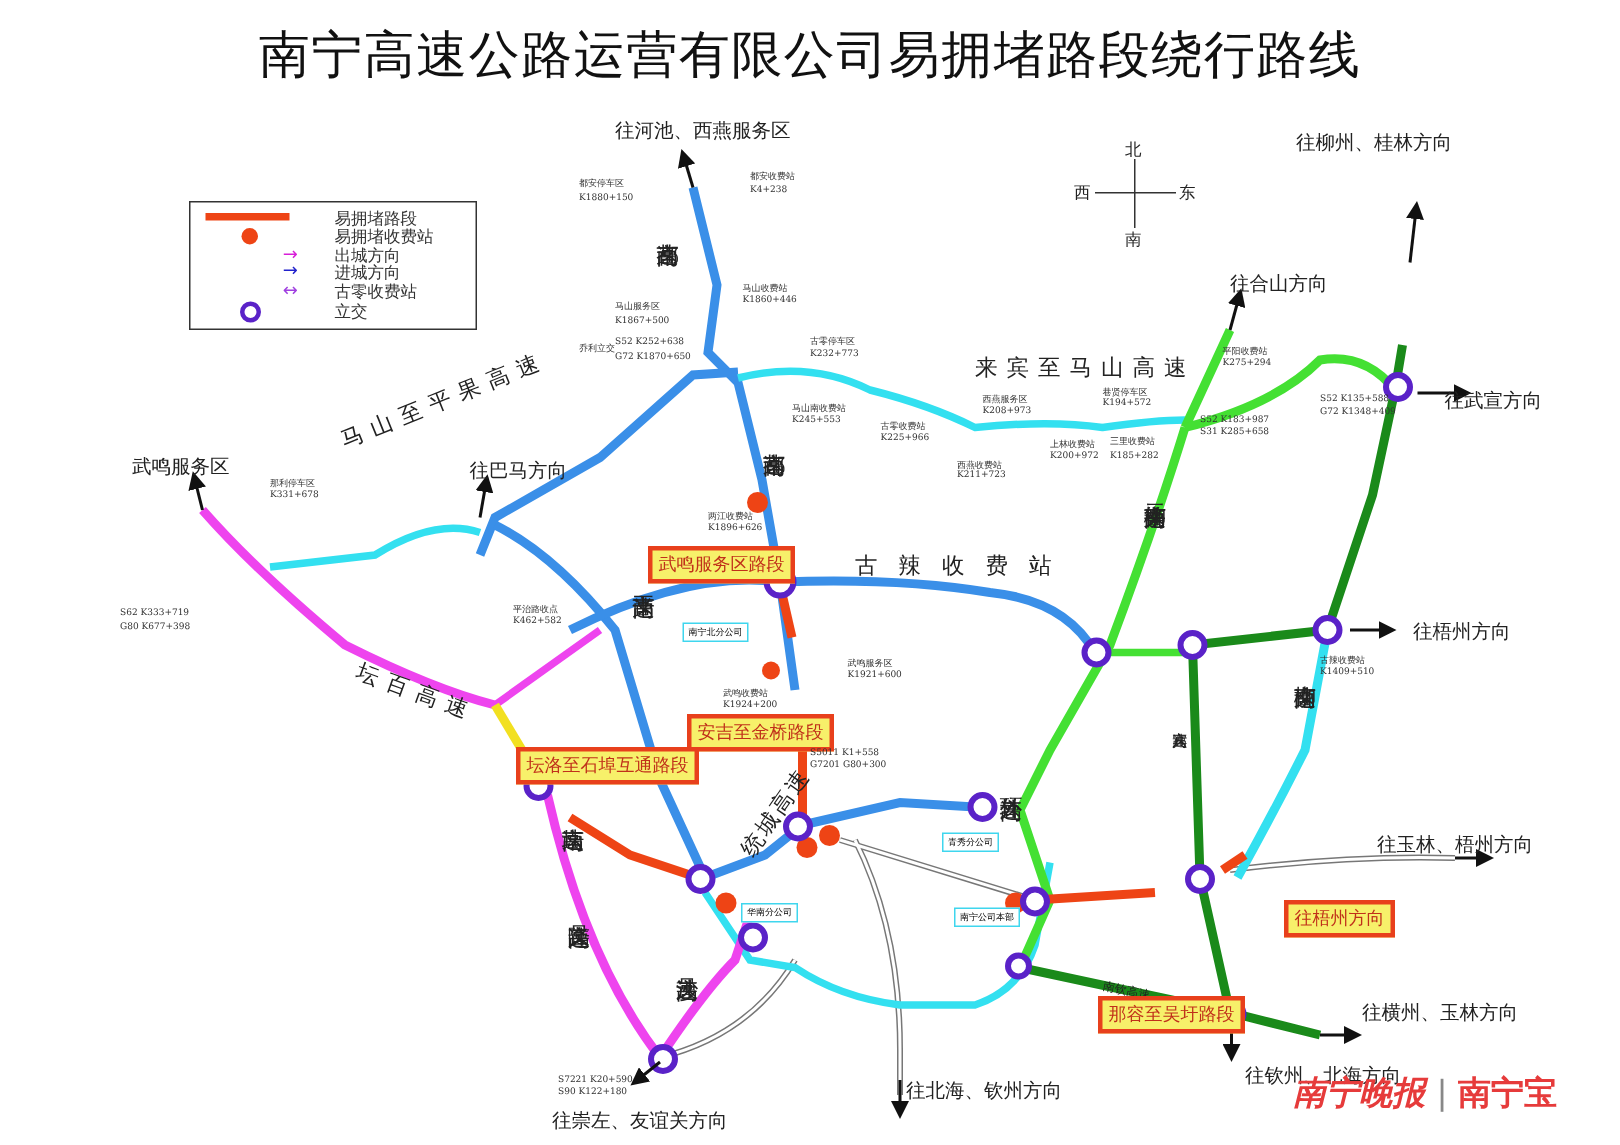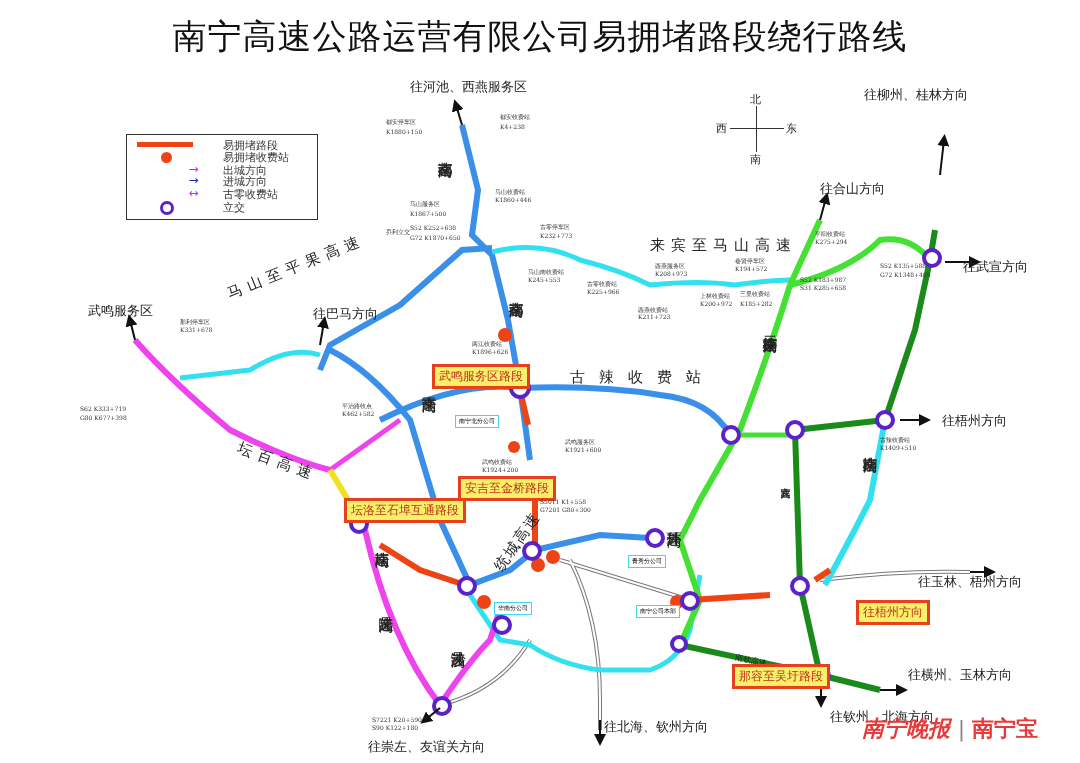--- a/index.html
+++ b/index.html
@@ -162,21 +162,21 @@
   <span class="lbl" style="left:74px;top:29px;font-size:11px">东</span>
 </div>
 
 <span class="lbl dir" style="left:410px;top:78px">往河池、西燕服务区</span>
 <span class="lbl dir" style="left:864px;top:86px">往柳州、桂林方向</span>
 <span class="lbl dir" style="left:820px;top:180px">往合山方向</span>
 <span class="lbl dir" style="left:963px;top:258px">往武宣方向</span>
 <span class="lbl dir" style="left:88px;top:302px">武鸣服务区</span>
 <span class="lbl dir" style="left:313px;top:305px">往巴马方向</span>
 <span class="lbl dir" style="left:942px;top:412px">往梧州方向</span>
-<span class="lbl dir" style="left:918px;top:573px">往玉林、梧州方向</span>
+<span class="lbl dir" style="left:918px;top:554px">往玉林、梧州方向</span>
 <span class="lbl dir" style="left:908px;top:666px">往横州、玉林方向</span>
 <span class="lbl dir" style="left:830px;top:708px">往钦州、北海方向</span>
 <span class="lbl dir" style="left:604px;top:718px">往北海、钦州方向</span>
 <span class="lbl dir" style="left:368px;top:738px">往崇左、友谊关方向</span>
 
 <span class="lbl hw" style="left:437px;top:150px;writing-mode:vertical-rl;line-height:15px">都南高速</span>
 <span class="lbl hw" style="left:508px;top:290px;writing-mode:vertical-rl;line-height:15px">都南高速</span>
 <span class="lbl hw" style="left:650px;top:236px;letter-spacing:6px">来宾至马山高速</span>
 <span class="lbl hw" style="left:228px;top:285px;letter-spacing:6px;transform:rotate(-22deg);transform-origin:left">马山至平果高速</span>
 <span class="lbl hw" style="left:418px;top:385px;writing-mode:vertical-rl;line-height:22px">平南高速</span>

